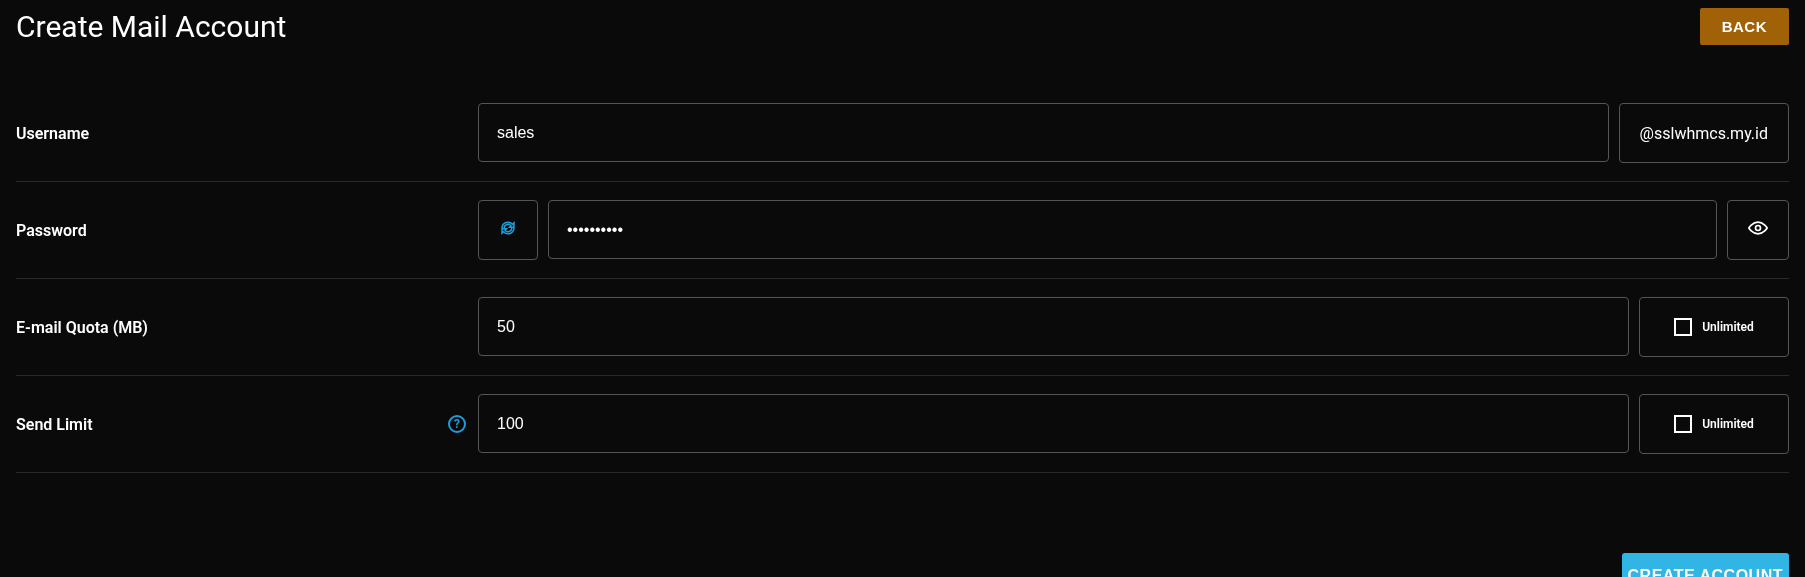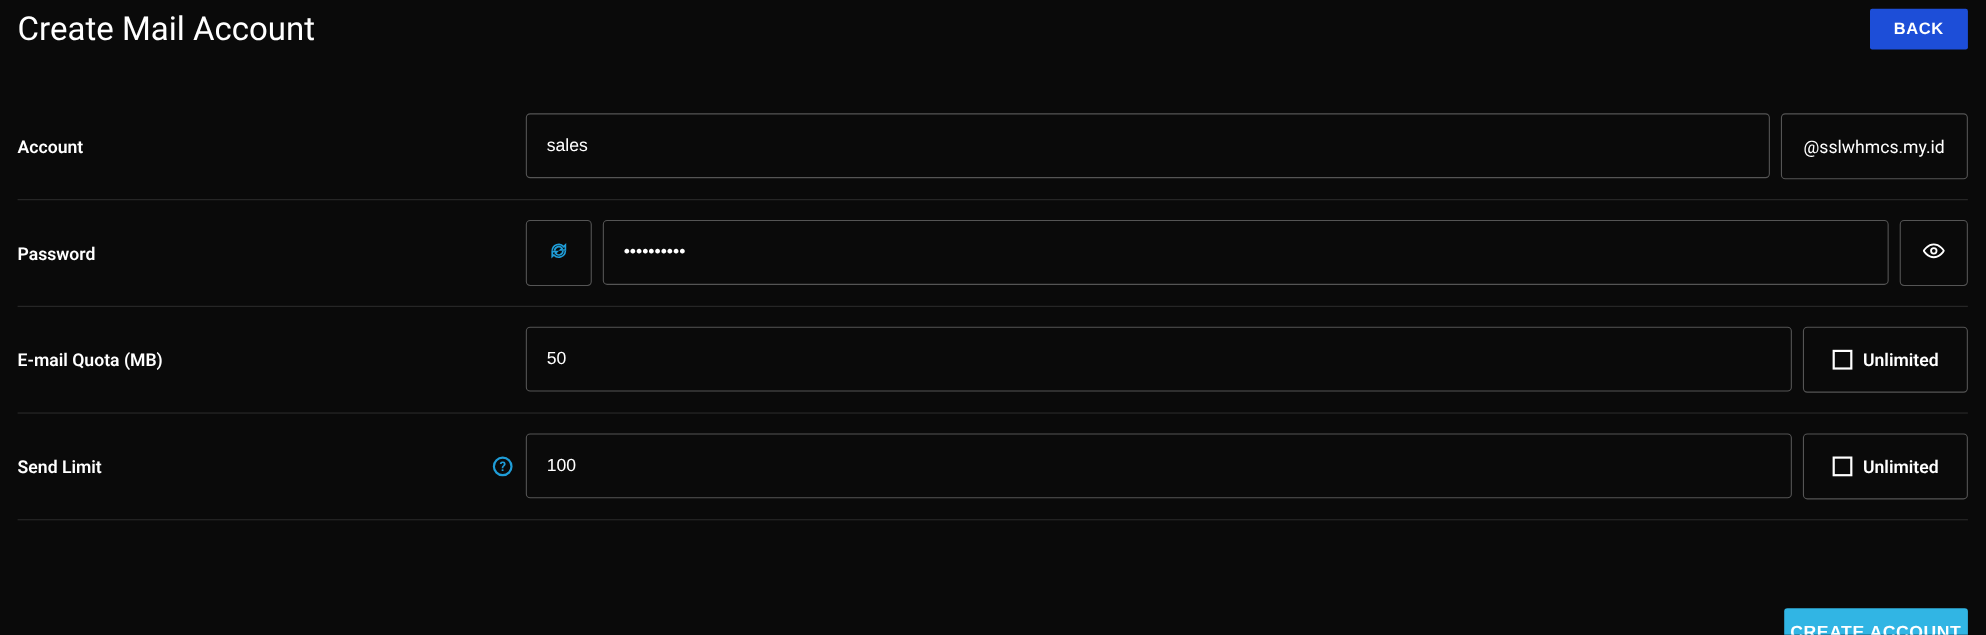--- a/index.html
+++ b/index.html
@@ -17,21 +17,21 @@
       justify-content: space-between;
       align-items: center;
       padding: 8px 0 40px 0;
     }
     .page-title {
       font-size: 30px;
       font-weight: 400;
       color: #fff;
     }
     .back-btn {
-      background: #1d4ed8;
+      background: #a16207;
       color: #fff;
       border: none;
       padding: 10px 22px;
       font-size: 15px;
       font-weight: 700;
       letter-spacing: 0.5px;
       cursor: pointer;
       border-radius: 2px;
     }
     .form-row {
@@ -107,21 +107,21 @@
       cursor: pointer;
       min-width: 150px;
     }
     .chk {
       width: 18px;
       height: 18px;
       border: 2px solid #fff;
       display: inline-block;
       flex-shrink: 0;
     }
-    .unlim-label { font-size: 16px; font-weight: 600; color: #fff; }
+    .unlim-label { font-size: 12px; font-weight: 600; color: #fff; }
     .footer-row {
       display: flex;
       justify-content: flex-end;
       padding-top: 80px;
     }
     .create-btn {
       background: #31b5e4;
       color: #fff;
       border: none;
       padding: 14px 6px;
@@ -135,21 +135,21 @@
 </head>
 <body>
 
 <div class="header-row">
   <h1 class="page-title">Create Mail Account</h1>
   <button class="back-btn">BACK</button>
 </div>
 
 <div class="form-row">
   <div class="label-col">
-    <span class="field-label">Account</span>
+    <span class="field-label">Username</span>
   </div>
   <div class="input-col">
     <input type="text" class="text-input" value="sales" style="">
     <div class="addon-box">@sslwhmcs.my.id</div>
   </div>
 </div>
 
 <div class="form-row">
   <div class="label-col">
     <span class="field-label">Password</span>

